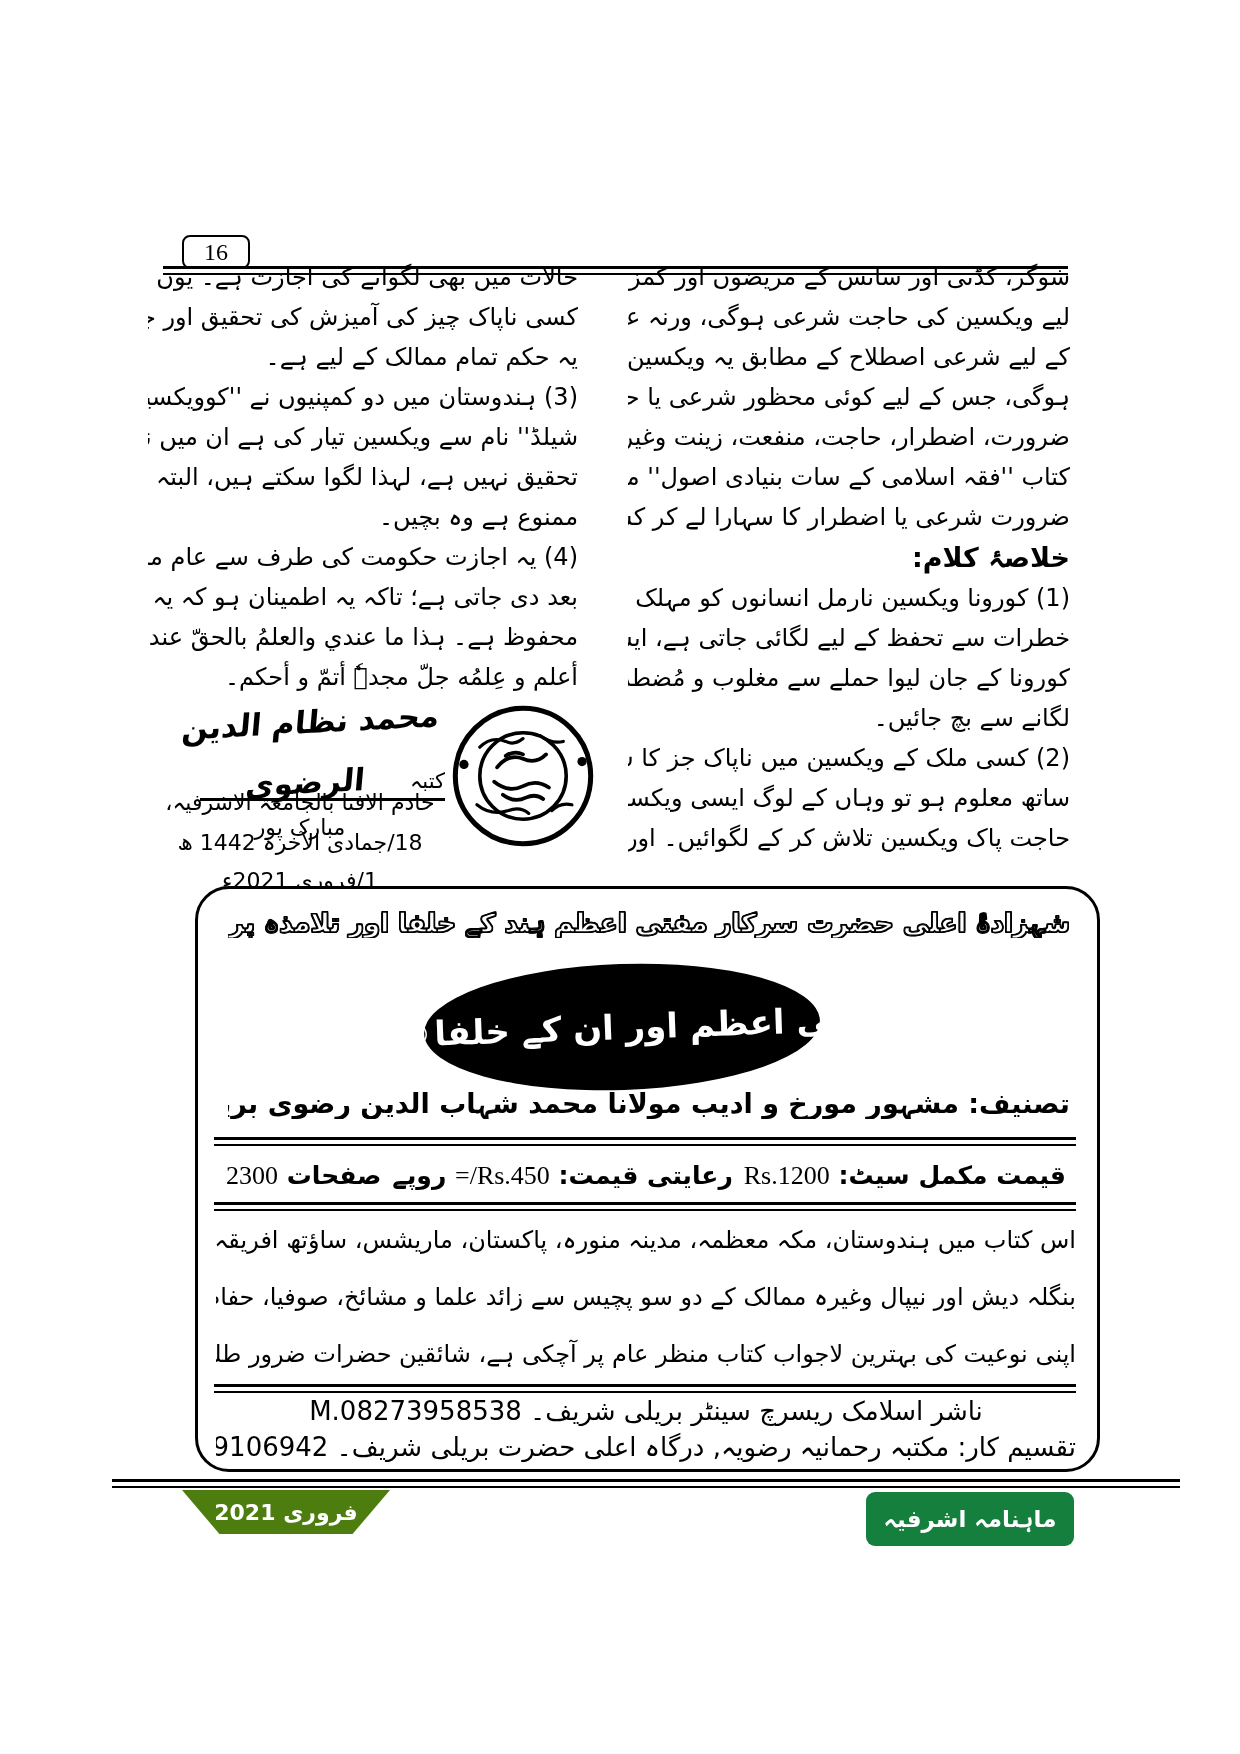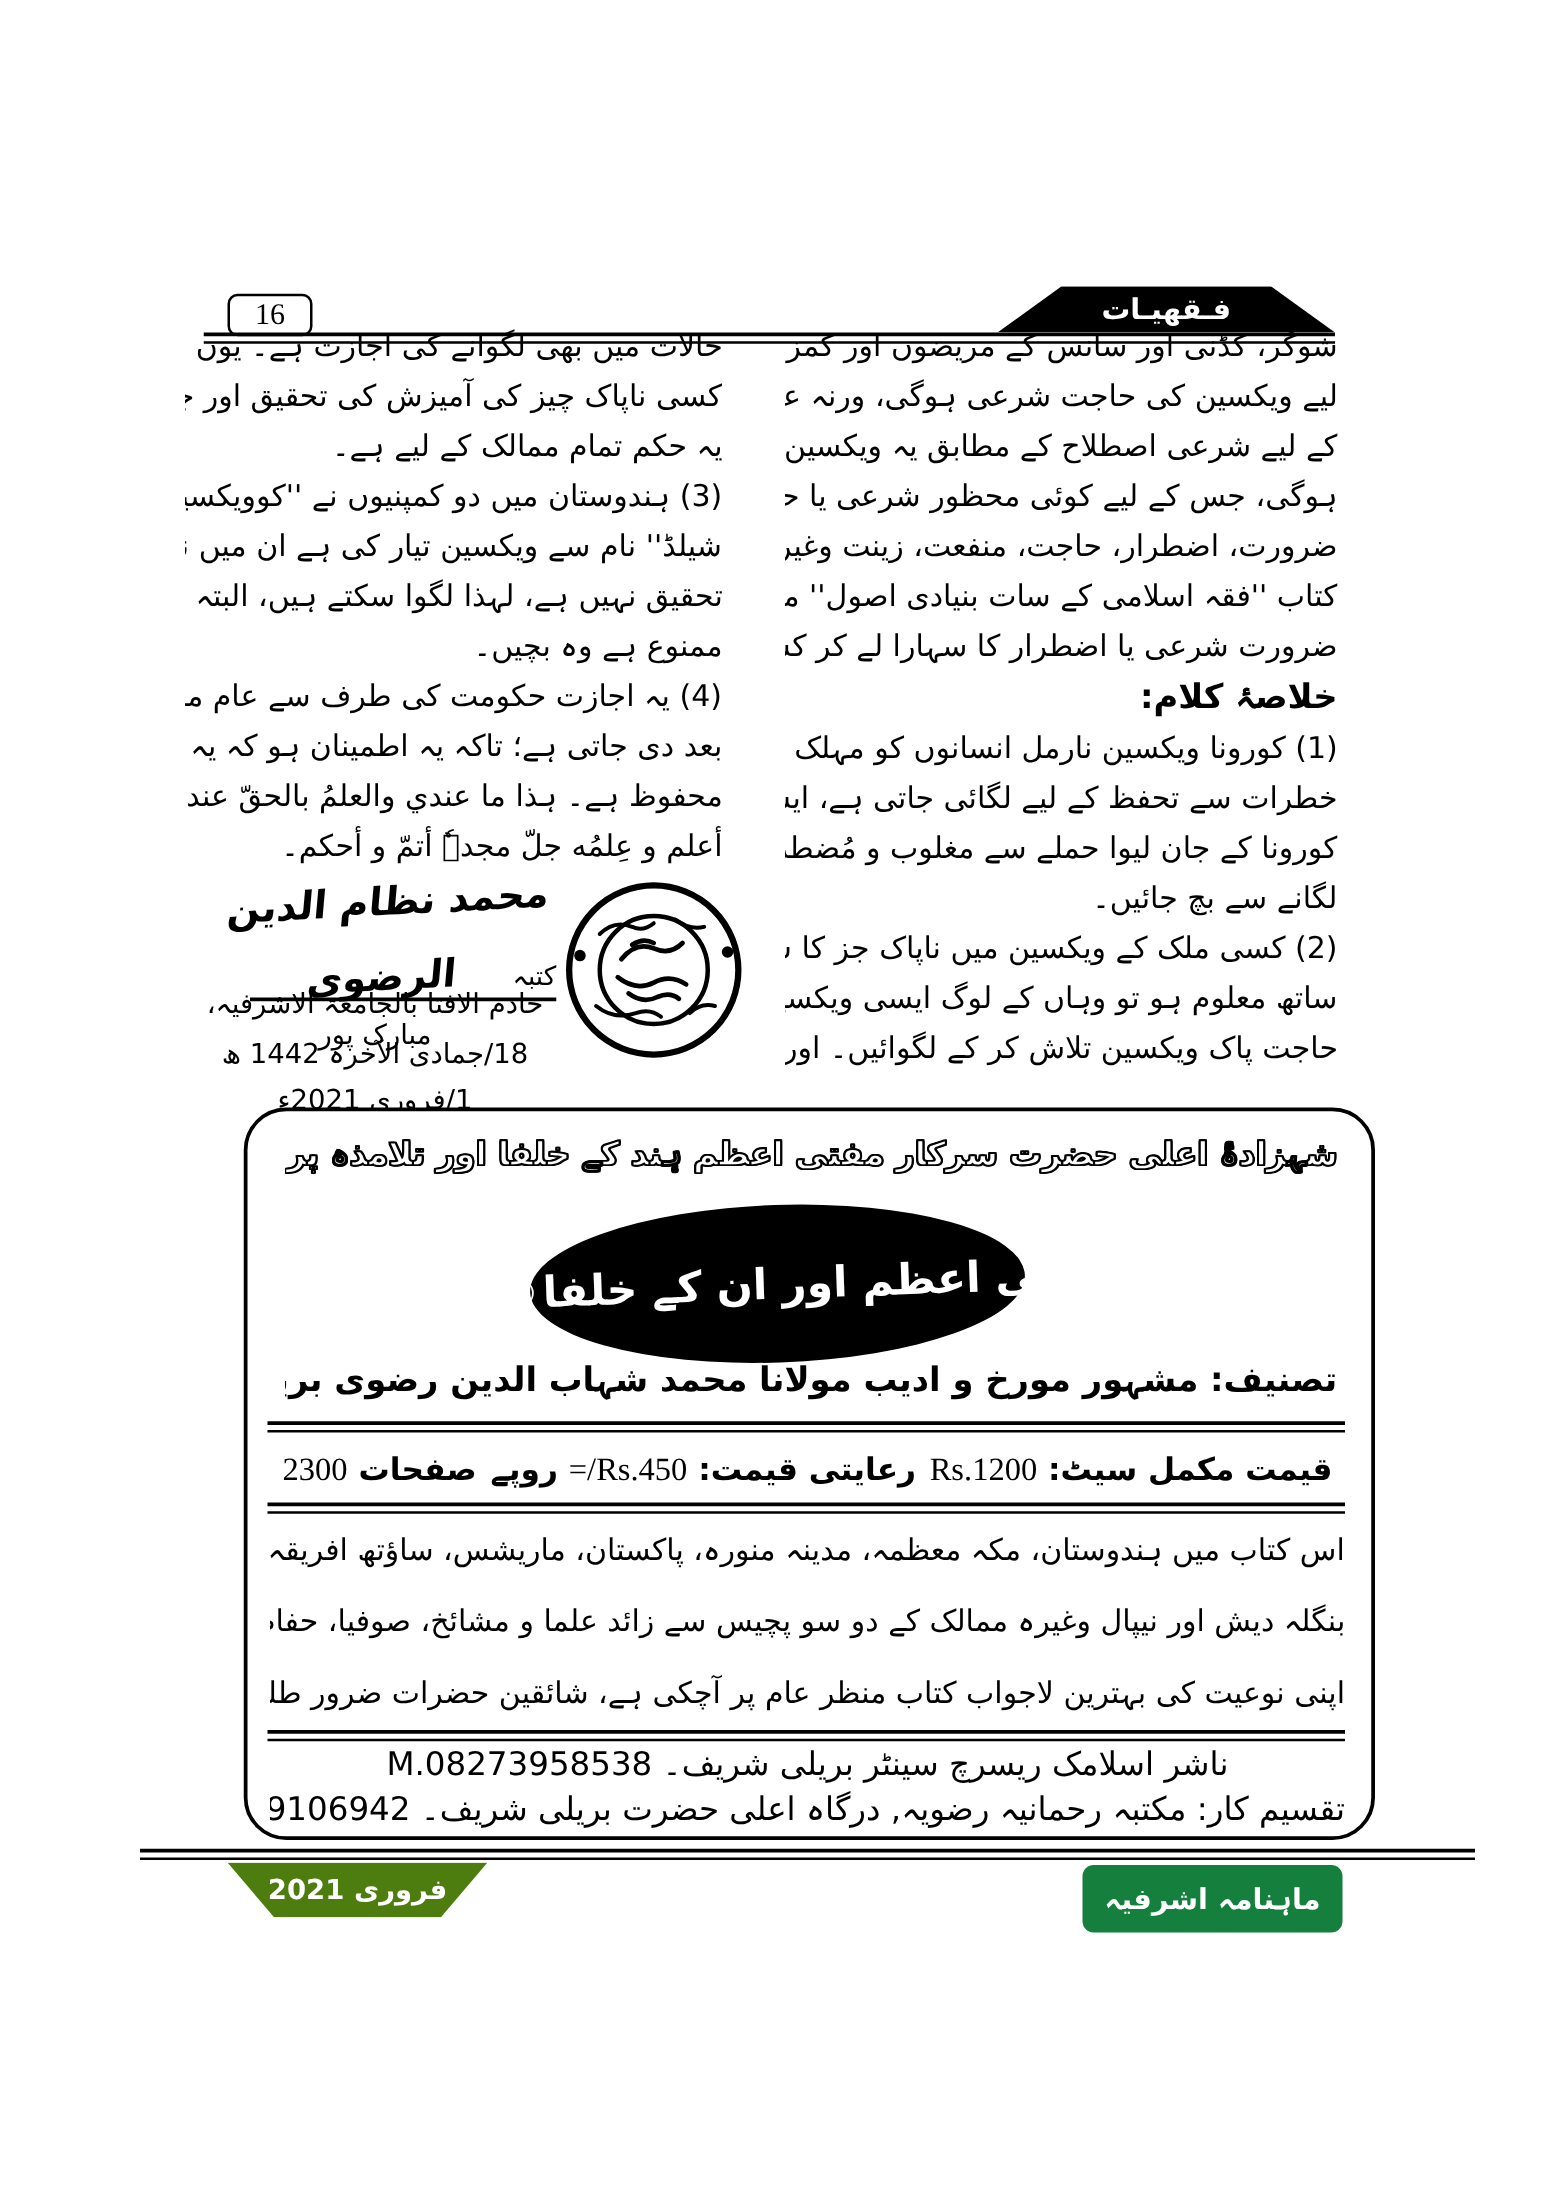--- a/index.html
+++ b/index.html
@@ -125,21 +125,20 @@
     display:flex; align-items:center; justify-content:center;
     font-size:23px; font-weight:bold; direction:rtl;
   }
 </style>
 </head>
 <body>
 
 <div class="page">
 
   <div class="pagenum-box">16</div>
-  <div class="section-tab">فـقهيـات</div>
   <div class="rule-double header-rule"></div>
 
   <div class="col col-right">
     <div>
         <div class="t-line">شوگر، کڈنی اور سانس کے مریضوں اور کمزور بوڑھے اور بچوں کے</div>
         <div class="t-line">لیے ویکسین کی حاجت شرعی ہوگی، ورنہ عام حالات میں عام انسانوں</div>
         <div class="t-line">کے لیے شرعی اصطلاح کے مطابق یہ ویکسین منفعت کے درجے میں</div>
         <div class="t-line">ہوگی، جس کے لیے کوئی محظور شرعی یا حرام لعینہ حلال نہیں ہو تا،</div>
         <div class="t-line">ضرورت، اضطرار، حاجت، منفعت، زینت وغیرہ کا تعارف راقم کی</div>
         <div class="t-line">کتاب ''فقہ اسلامی کے سات بنیادی اصول'' میں ہے۔ اس لیے</div>

